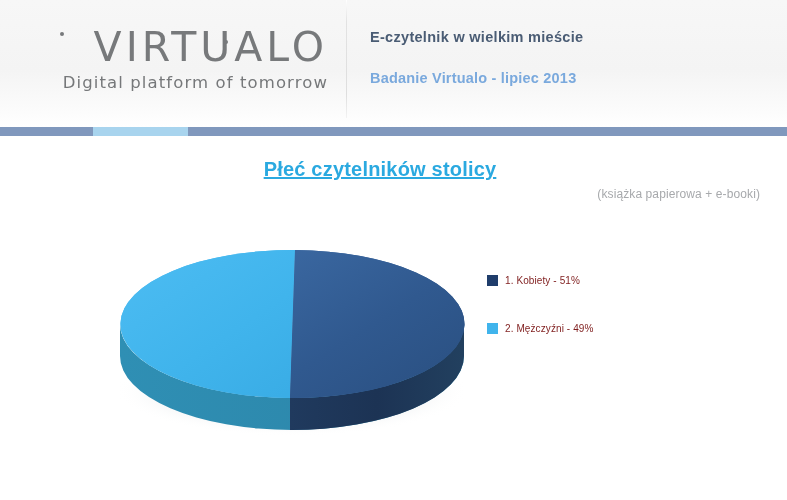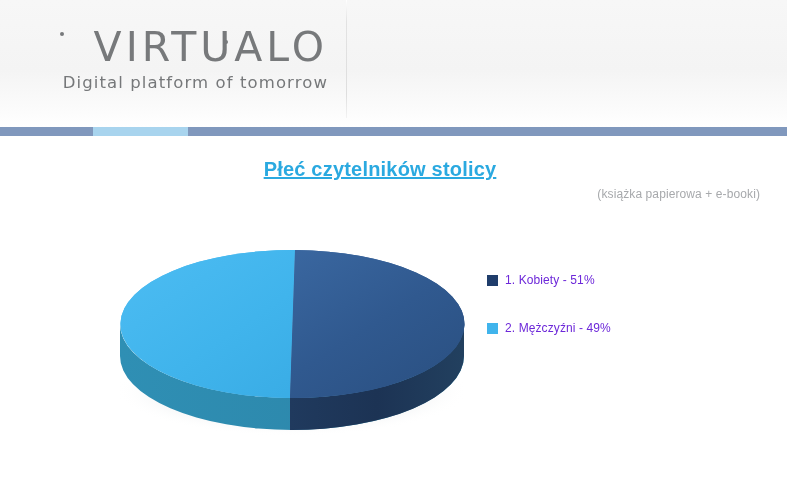--- a/index.html
+++ b/index.html
@@ -162,42 +162,46 @@
     height: 16px;
   }
   .legend-item + .legend-item { margin-top: 32px; }
   .legend-swatch {
     width: 11px;
     height: 11px;
     flex: 0 0 11px;
     margin-right: 7px;
   }
   .legend-label {
-    font-size: 12px;
-    color: #6d28d9;
+    font-size: 10px;
+    color: #7f1d1d;
     letter-spacing: 0.1px;
     white-space: nowrap;
   }
 </style>
 </head>
 <body>
 
 <div class="header">
 
   <div class="header-divider"></div>
 
   <div class="logo-block">
     <div class="logo-word">
       <span>VIRTUALO</span>
       <span class="logo-dot-v"></span>
       <span class="logo-dot-a"></span>
     </div>
     <div class="logo-tagline">Digital platform of tomorrow</div>
   </div>
 
+  <div class="header-titles">
+    <div class="head-line1">E-czytelnik  w wielkim mieście</div>
+    <div class="head-line2">Badanie Virtualo - lipiec 2013</div>
+  </div>
 </div>
 
 <div class="accent-bar">
   <div class="accent-seg-1"></div>
   <div class="accent-seg-2"></div>
   <div class="accent-seg-3"></div>
 </div>
 
 <div class="chart-area">
 

